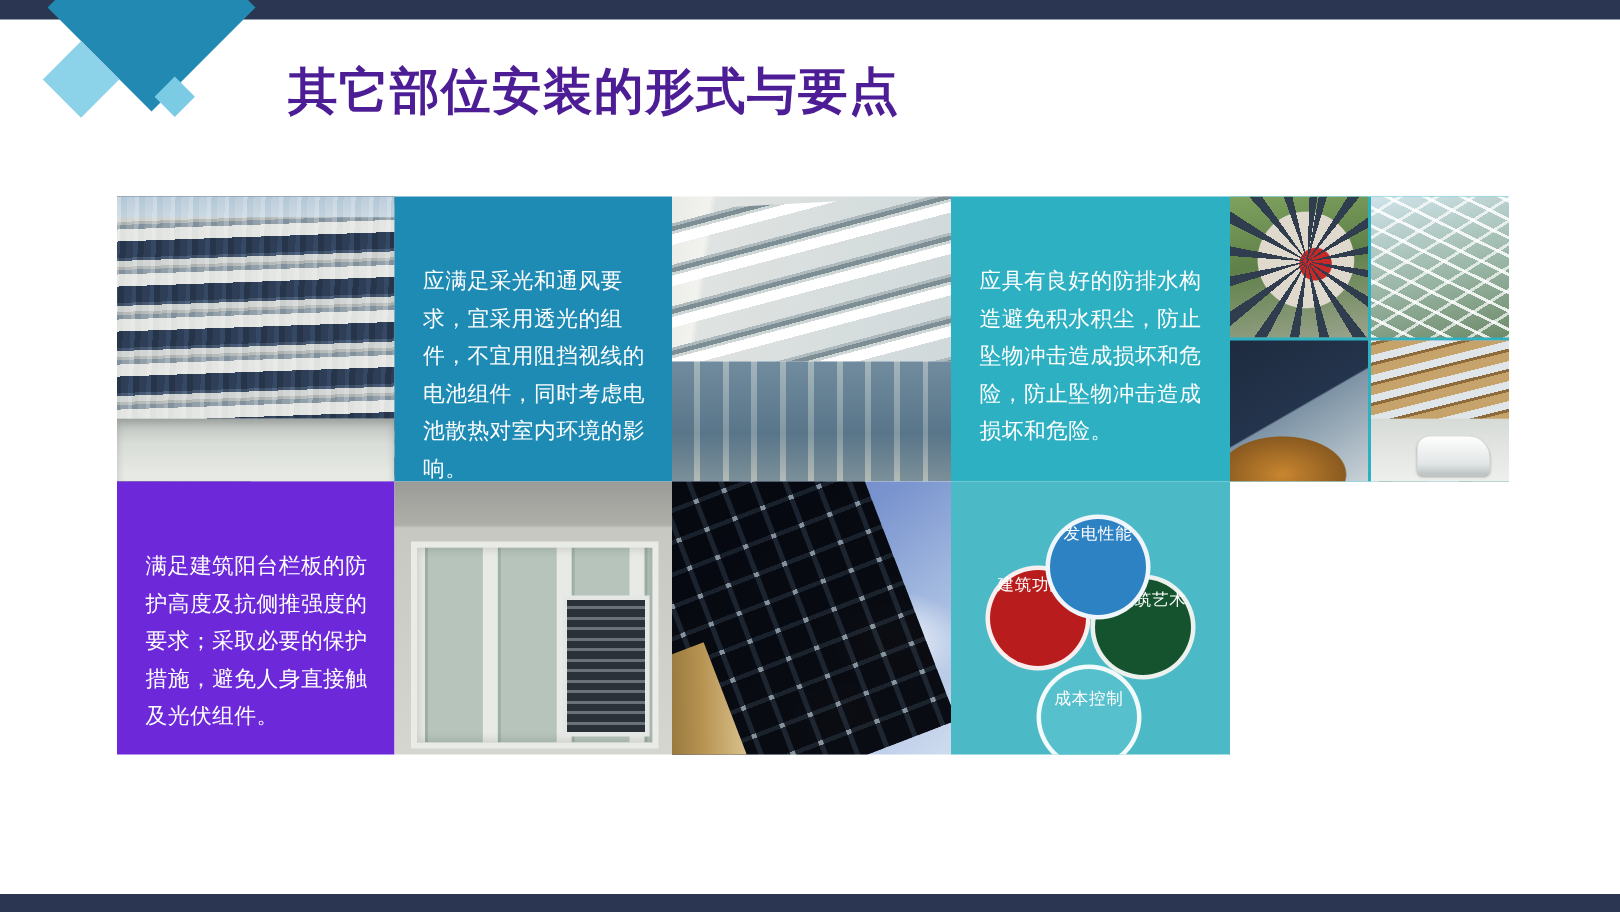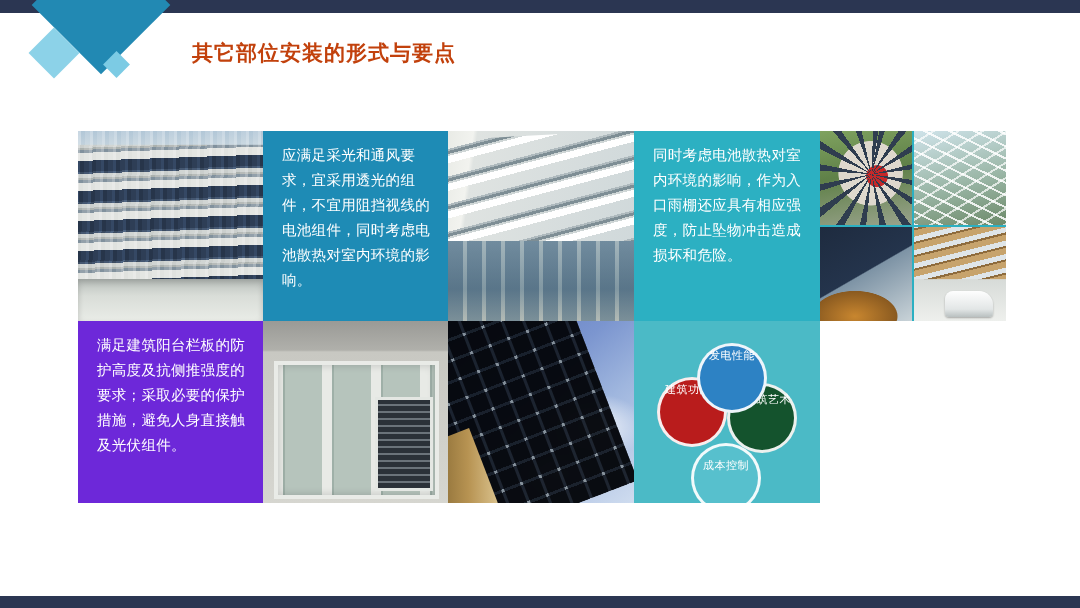--- a/index.html
+++ b/index.html
@@ -43,23 +43,23 @@
   .diamond.small {
     left: 107px; top: 55px;
     width: 19px; height: 19px;
     background: #7ccbe4;
   }
 
   
   .slide-title {
     position: absolute;
     left: 192px; top: 39px;
-    font-size: 21px;
+    font-size: 33px;
     font-weight: bold;
-    color: #c2410c;
+    color: #4c1d95;
     letter-spacing: 1px;
     white-space: nowrap;
   }
 
   
   #grid {
     position: absolute;
     left: 78px; top: 131px;
     width: 928px; height: 372px;
     display: grid;
@@ -75,21 +75,21 @@
     padding: 20px 17px 10px 19px;
     color: #ffffff;
     font-size: 14.5px;
     line-height: 1.72;
     letter-spacing: 0.3px;
     text-align: left;
   }
   .txt.blue     { background: #1e8bb5; }
   .txt.teal     { background: #6d28d9; }
   .txt.tealdark { background: #2cb0c2; }
-  .txt.pad-hi   { padding-top: 12px; }
+  .txt.pad-hi   { padding-top: 45px; }
 
   
 
   
   .ph-balcony {
     background:
       
       linear-gradient(180deg, #b9ccdb 0%, #c7d6e0 7%, rgba(0,0,0,0) 7.5%),
       
       repeating-linear-gradient(178deg,
@@ -301,21 +301,21 @@
   <div class="slide-title">其它部位安装的形式与要点</div>
 
   <div id="grid">
 
     <div class="cell ph-balcony"></div>
 
     <div class="cell txt blue pad-hi">应满足采光和通风要求，宜采用透光的组件，不宜用阻挡视线的电池组件，同时考虑电池散热对室内环境的影响。</div>
 
     <div class="cell ph-louver"></div>
 
-    <div class="cell txt tealdark pad-hi">同时考虑电池散热对室内环境的影响，作为入口雨棚还应具有相应强度，防止坠物冲击造成损坏和危险。</div>
+    <div class="cell txt tealdark pad-hi">应具有良好的防排水构造避免积水积尘，防止坠物冲击造成损坏和危险，防止坠物冲击造成损坏和危险。</div>
 
     <div class="cell collage">
       <div class="cg-disc"></div>
       <div class="cg-canopy"></div>
       <div class="cg-wing"></div>
       <div class="cg-carport"></div>
     </div>
 
     <div class="cell txt teal pad-hi">满足建筑阳台栏板的防护高度及抗侧推强度的要求；采取必要的保护措施，避免人身直接触及光伏组件。</div>
 

